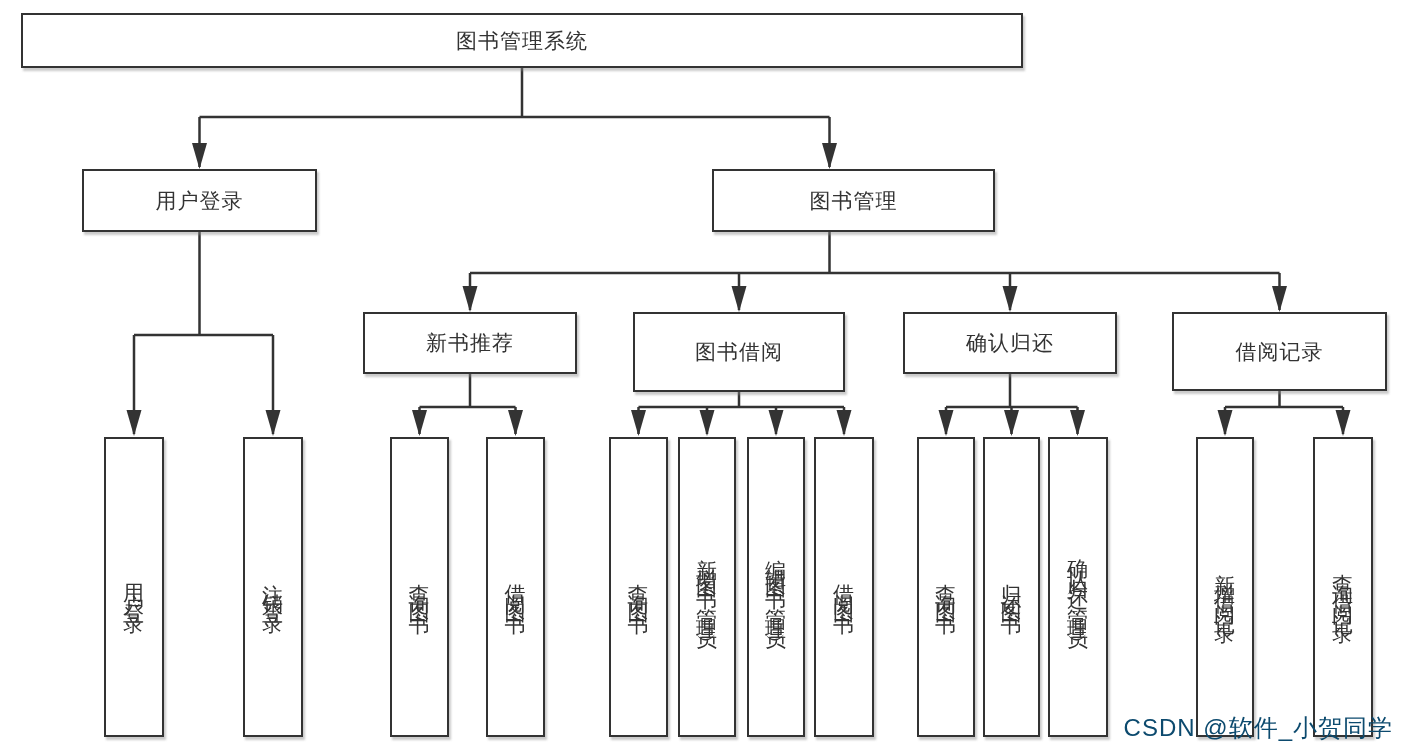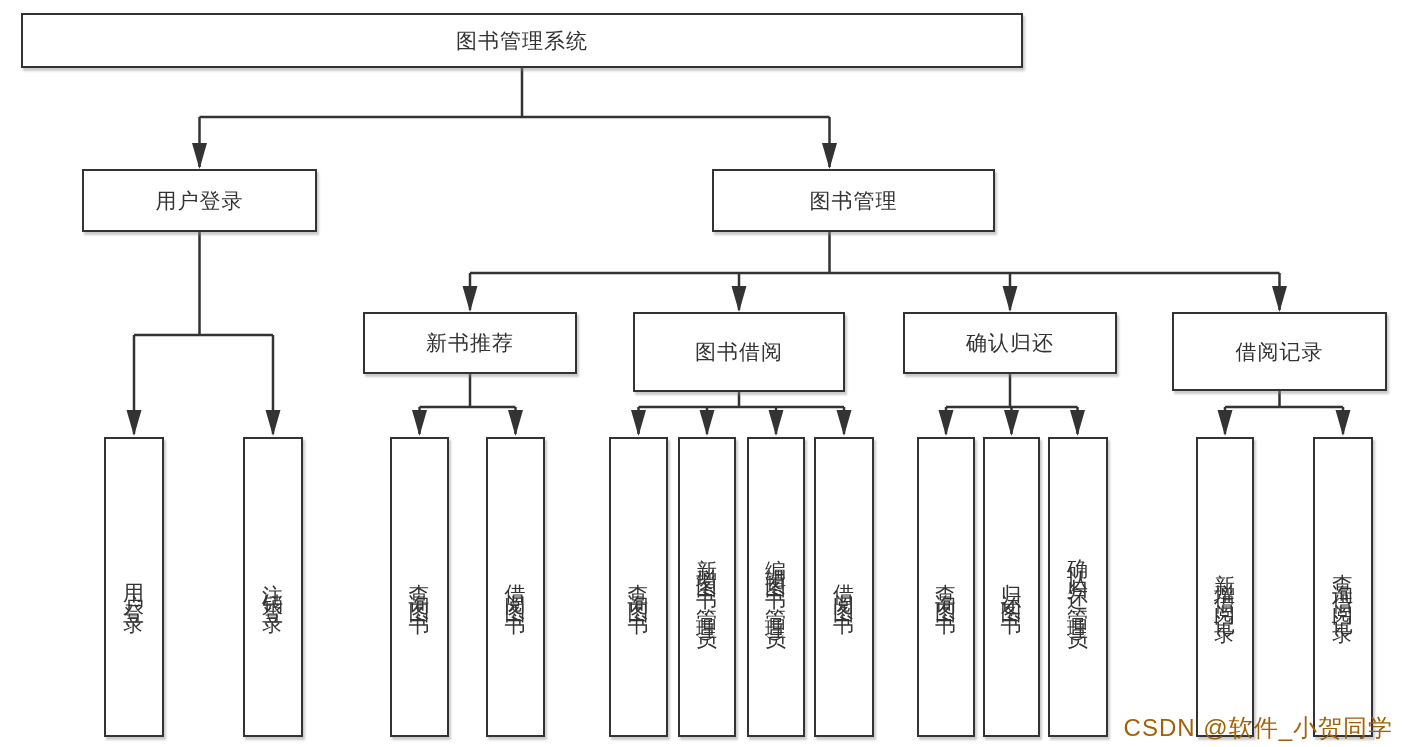--- a/index.html
+++ b/index.html
@@ -37,21 +37,21 @@
     text-orientation: mixed;
     letter-spacing: 10px;
     line-height: 1;
     font-size: 21px;
   }
   .watermark {
     position: absolute;
     top: 712px;
     right: 12px;
     font-size: 24px;
-    color: #a16207;
+    color: #0c4a6e;
     letter-spacing: 1px;
     z-index: 5;
     white-space: nowrap;
   }
 </style>
 </head>
 <body>
 
 <div class="canvas">
 

